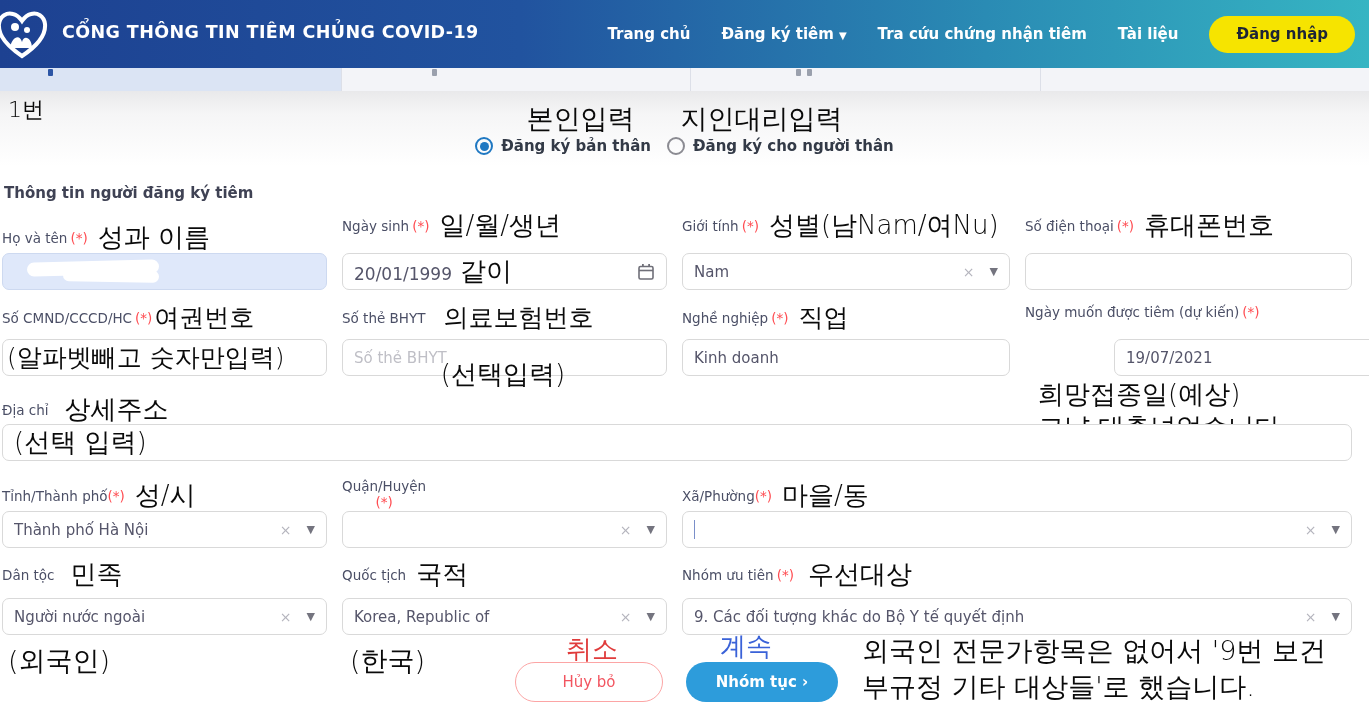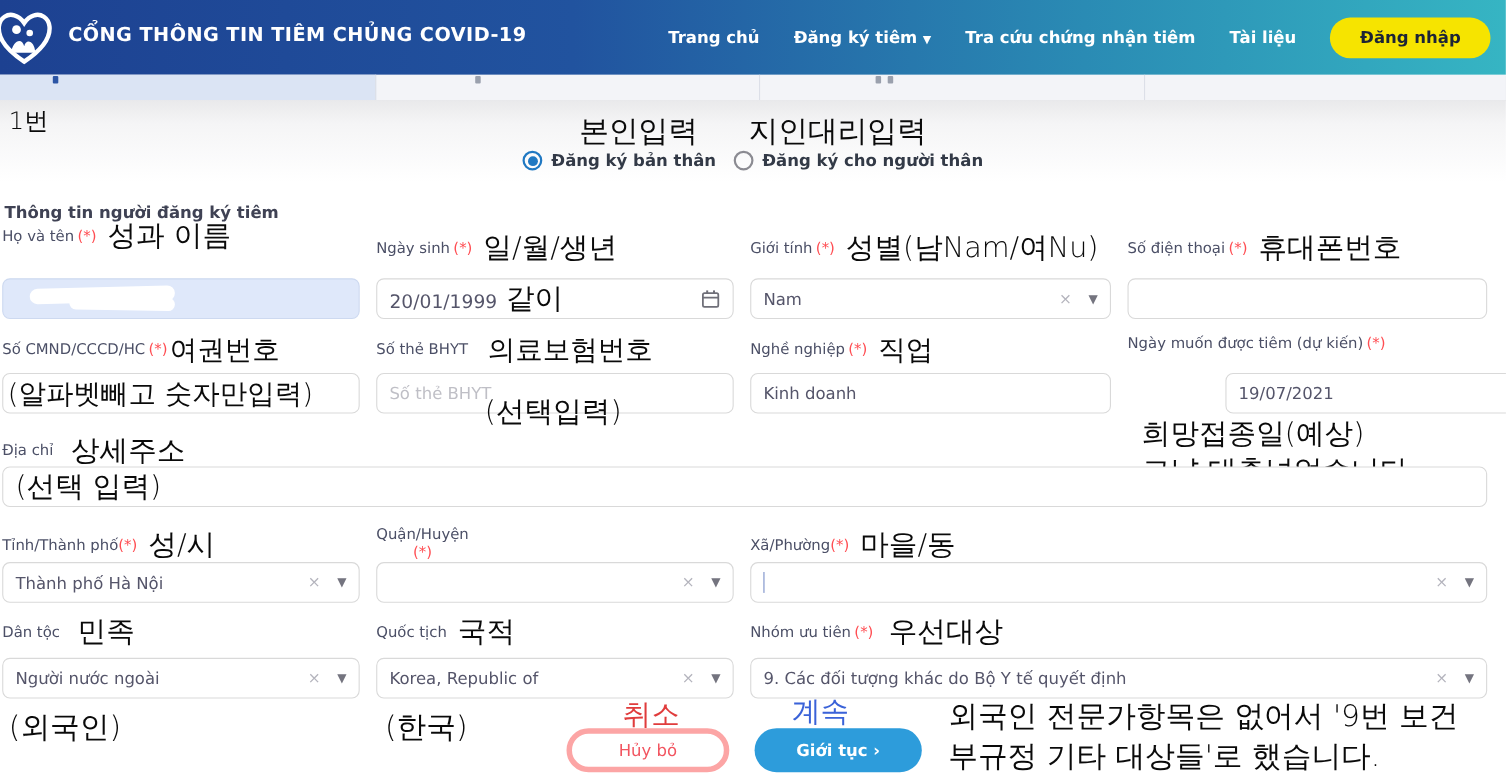--- a/index.html
+++ b/index.html
@@ -62,21 +62,21 @@
   .filled-blue{background:#dfe8fa;border-color:#cdd9f0;}
   .scribble1{position:absolute;left:24px;top:7px;width:132px;height:14px;background:#fff;border-radius:9px;transform:rotate(-1.5deg);}
   .scribble2{position:absolute;left:60px;top:16px;width:96px;height:12px;background:#fff;border-radius:8px;transform:rotate(1deg);}
 
   .cal-icon{width:18px;height:18px;flex:none;margin-left:8px;cursor:pointer;}
 
   .free-ko{position:absolute;font-weight:300;color:#0a0a0a;white-space:nowrap;}
 
   
   .btn-cancel{position:absolute;left:515px;top:662px;width:148px;height:40px;border-radius:21px;
-    background:#fff;border:5px solid #fca5a5;color:#f25560;font-size:15px;font-family:inherit;cursor:pointer;}
+    background:#fff;border:1px solid #fca5a5;color:#f25560;font-size:15px;font-family:inherit;cursor:pointer;}
   .btn-continue{position:absolute;left:686px;top:662px;width:152px;height:40px;border-radius:21px;
     background:#2d9cdb;border:none;color:#fff;font-size:15px;font-weight:bold;font-family:inherit;cursor:pointer;}
   .ann-cancel{color:#e03c3c;}
   .ann-continue{color:#3a62d8;}
 </style>
 </head>
 <body>
 
 <div id="app">
 
@@ -125,21 +125,21 @@
       <span class="rlabel">Đăng ký bản thân</span>
     </span>
     <span class="radio-opt">
       <span class="rdot un"></span>
       <span class="rlabel">Đăng ký cho người thân</span>
     </span>
   </div>
 
   <div class="section-title">Thông tin người đăng ký tiêm</div>
 
-  <div class="lblrow" style="left:2px;top:197px;">
+  <div class="lblrow" style="left:2px;top:220px;">
     <span class="lbl">Họ và tên</span>
       <span class="req">(*)</span>
     <span class="ko" style="font-size:26px;">성과 이름</span>
   </div>
   <div class="inp filled-blue" style="left:2px;top:253px;width:325px;">
     <span class="scribble1"></span>
     <span class="scribble2"></span>
   </div>
 
   <div class="lblrow" style="left:342px;top:208px;">
@@ -291,18 +291,18 @@
     <span class="caret-dn">▼</span>
   </div>
 
   <div class="free-ko" style="left:8px;top:643px;font-size:27px;">(외국인)</div>
   <div class="free-ko" style="left:350px;top:643px;font-size:27px;">(한국)</div>
 
   <div class="free-ko ann-cancel" style="left:566px;top:632px;font-size:26px;">취소</div>
   <button class="btn-cancel">Hủy bỏ</button>
 
   <div class="free-ko ann-continue" style="left:720px;top:629px;font-size:26px;">계속</div>
-  <button class="btn-continue"><span>Giới tục</span> <span>›</span></button>
+  <button class="btn-continue"><span>Nhóm tục</span> <span>›</span></button>
 
   <div class="free-ko" style="left:862px;top:633px;font-size:27px;">외국인 전문가항목은 없어서 '9번 보건</div>
   <div class="free-ko" style="left:862px;top:669px;font-size:27px;">부규정 기타 대상들'로 했습니다.</div>
 
 </div>
 
 </body></html>

